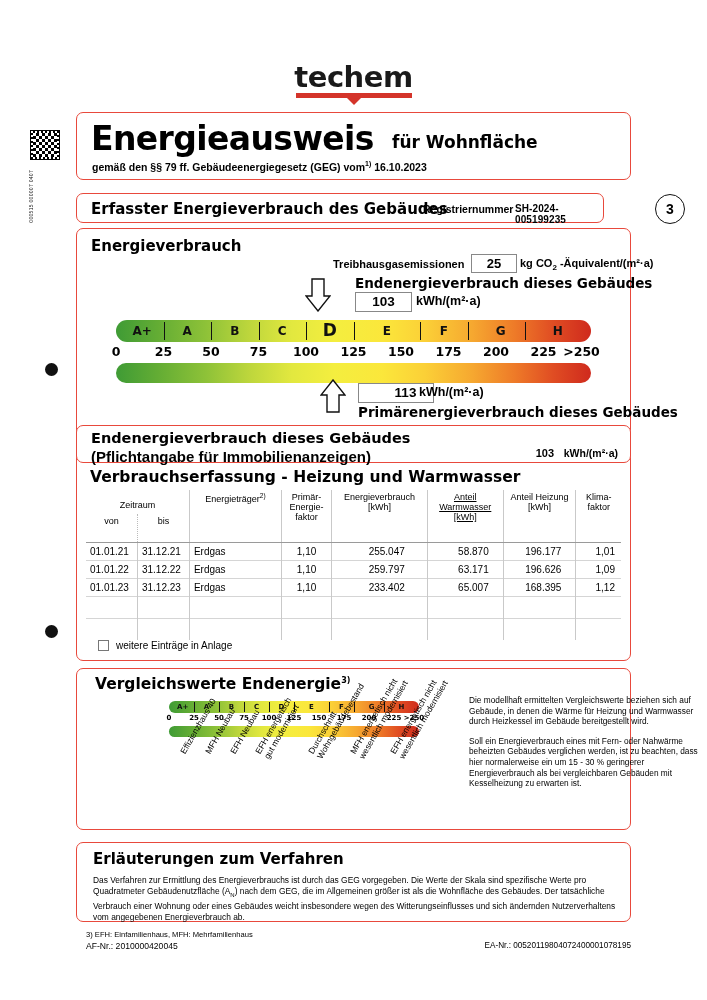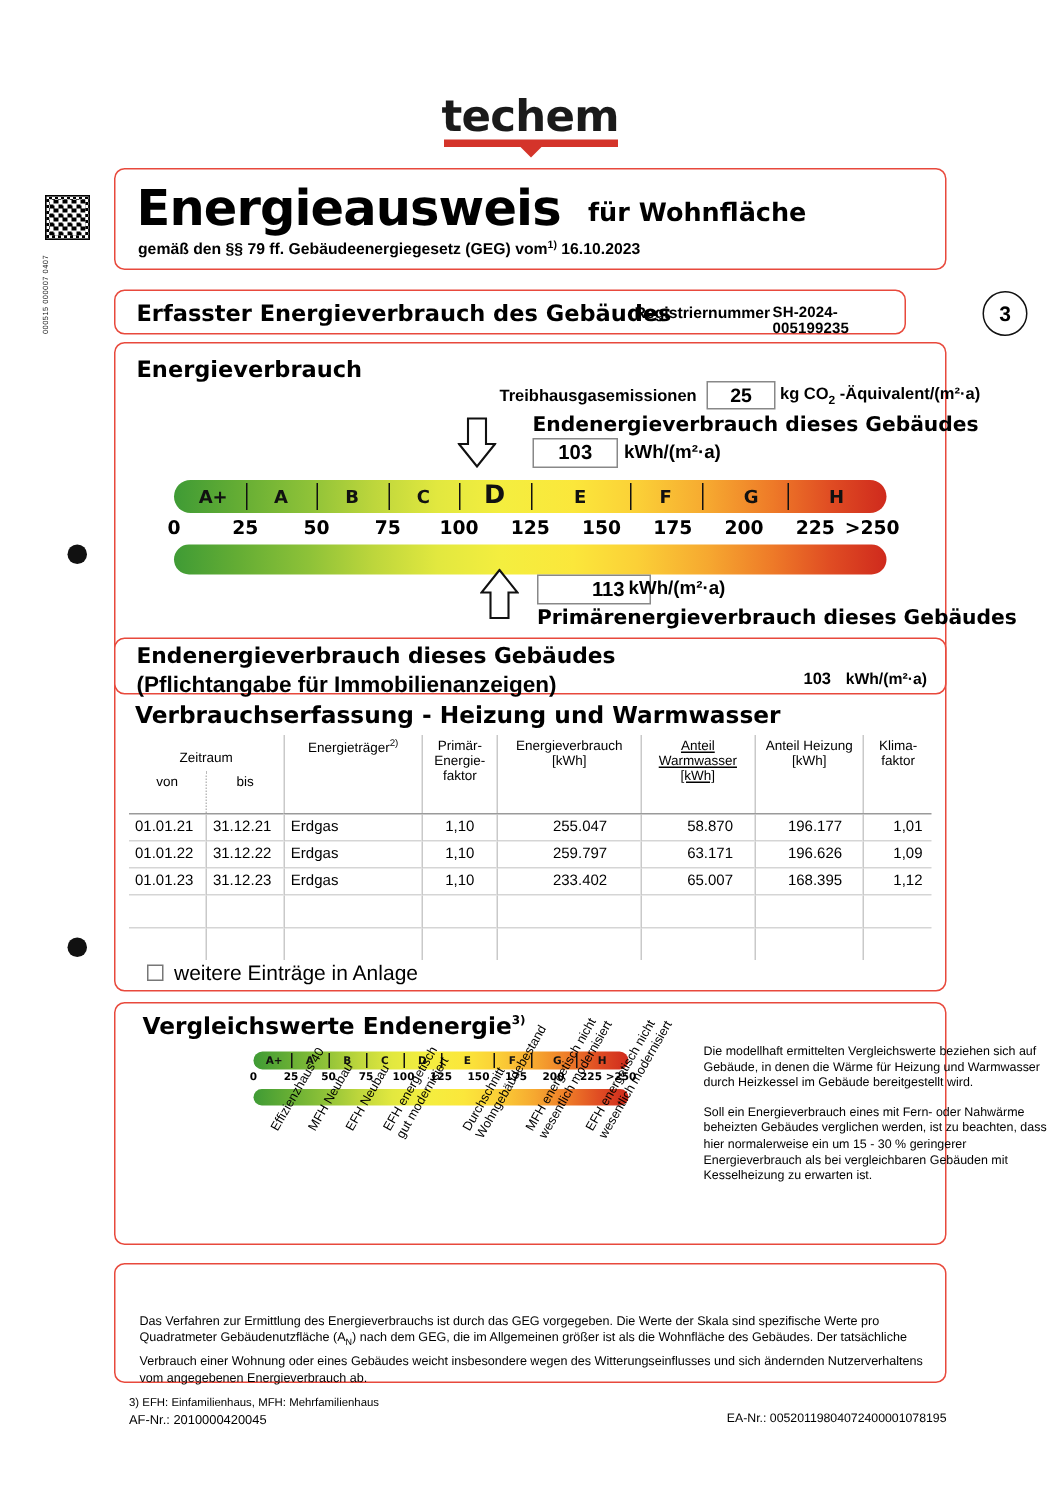--- a/index.html
+++ b/index.html
@@ -106,21 +106,21 @@
   .c-von,.c-bis{text-align:left;width:49px;}
   .c-et{text-align:left;width:120px;}
   .c-pf{text-align:center;width:55px;}
   .c-ev{text-align:right;width:95px;padding-right:22px !important;}
   .c-ww{text-align:right;width:82px;padding-right:14px !important;}
   .c-ah{text-align:right;width:80px;padding-right:14px !important;}
   .c-kf{text-align:right;width:54px;padding-right:6px !important;}
   .empty td{height:15px;color:transparent;}
   sup.fn{font-size:6.5px;}
 
-  .chk-row{position:absolute;left:86px;top:640px;font-size:14px;display:flex;align-items:center;gap:7px;padding-left:12px;}
+  .chk-row{position:absolute;left:86px;top:640px;font-size:10px;display:flex;align-items:center;gap:7px;padding-left:12px;}
   .chk{width:9px;height:9px;border:1px solid #777;display:inline-block;}
 
   
   #compare-box{left:76px;top:668px;width:555px;height:162px;}
   #compare-title{position:absolute;left:18px;top:6px;font-family:"DejaVu Sans",sans-serif;font-weight:bold;font-size:15.5px;}
   #compare-title sup{font-size:8px;}
   .mini{position:absolute;left:92px;top:32px;width:250px;}
   .mini .band{height:12px;border-radius:6px;}
   .mini .band .sep{top:1px;height:10px;width:1px;}
   .mini .band .lbl{font-size:7px;line-height:10px;top:1px;}
@@ -402,20 +402,21 @@
           <i>wesentlich modernisiert</i>
         </div>
       </div>
     <div class="cmp-text">
       <p>Die modellhaft ermittelten Vergleichswerte beziehen sich auf Gebäude, in denen die Wärme für Heizung und Warmwasser durch Heizkessel im Gebäude bereitgestellt wird.</p>
       <p>Soll ein Energieverbrauch eines mit Fern- oder Nahwärme beheizten Gebäudes verglichen werden, ist zu beachten, dass hier normalerweise ein um 15 - 30 % geringerer Energieverbrauch als bei vergleichbaren Gebäuden mit Kesselheizung zu erwarten ist.</p>
     </div>
   </div>
 
   <div class="box" id="explain-box">
+    <div id="explain-title">Erläuterungen zum Verfahren</div>
     <div class="ex-text">
       <span>Das Verfahren zur Ermittlung des Energieverbrauchs ist durch das GEG vorgegeben. Die Werte der Skala sind spezifische Werte pro Quadratmeter Gebäudenutzfläche (A</span><sub>N</sub><span>) nach dem GEG, die im Allgemeinen größer ist als die Wohnfläche des Gebäudes. Der tatsächliche Verbrauch einer Wohnung oder eines Gebäudes weicht insbesondere wegen des Witterungseinflusses und sich ändernden Nutzerverhaltens vom angegebenen Energieverbrauch ab.</span>
     </div>
   </div>
 
   <div class="fnotes">
     <div class="fn-row">
         <span class="fn-left">3) EFH: Einfamilienhaus, MFH: Mehrfamilienhaus</span>
       </div>
     <div class="fn-row" style="height:14px;">

